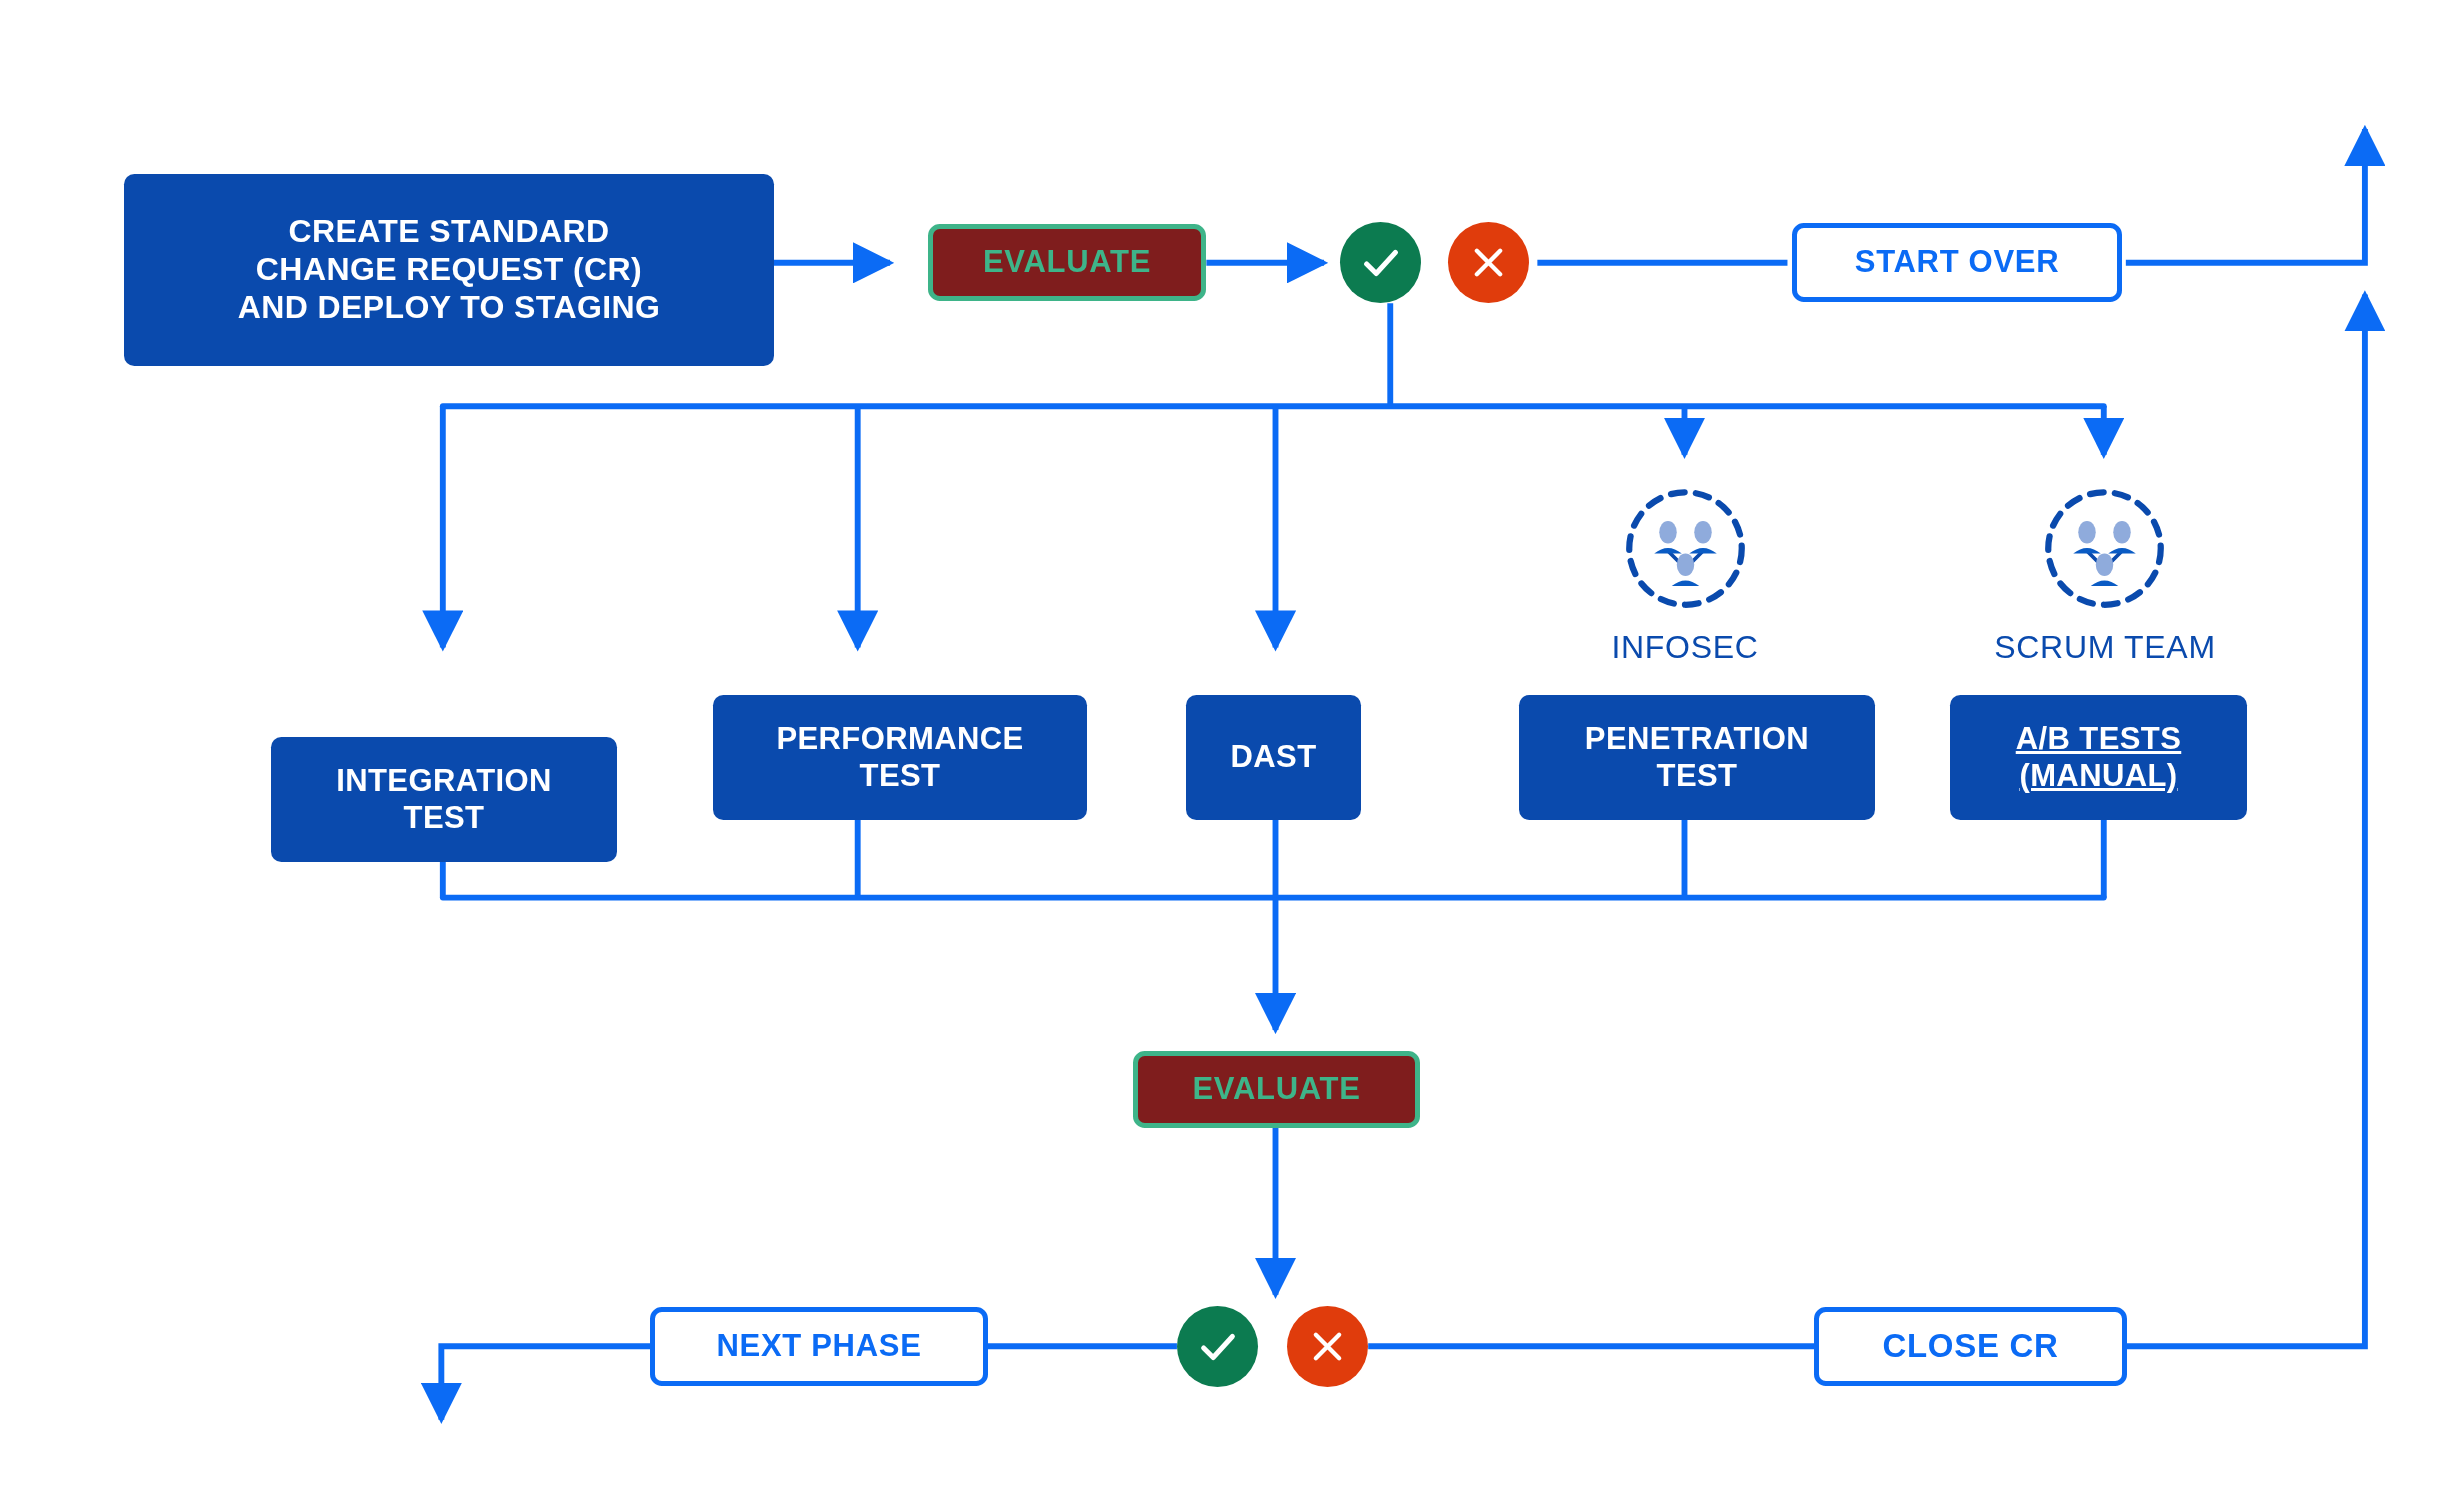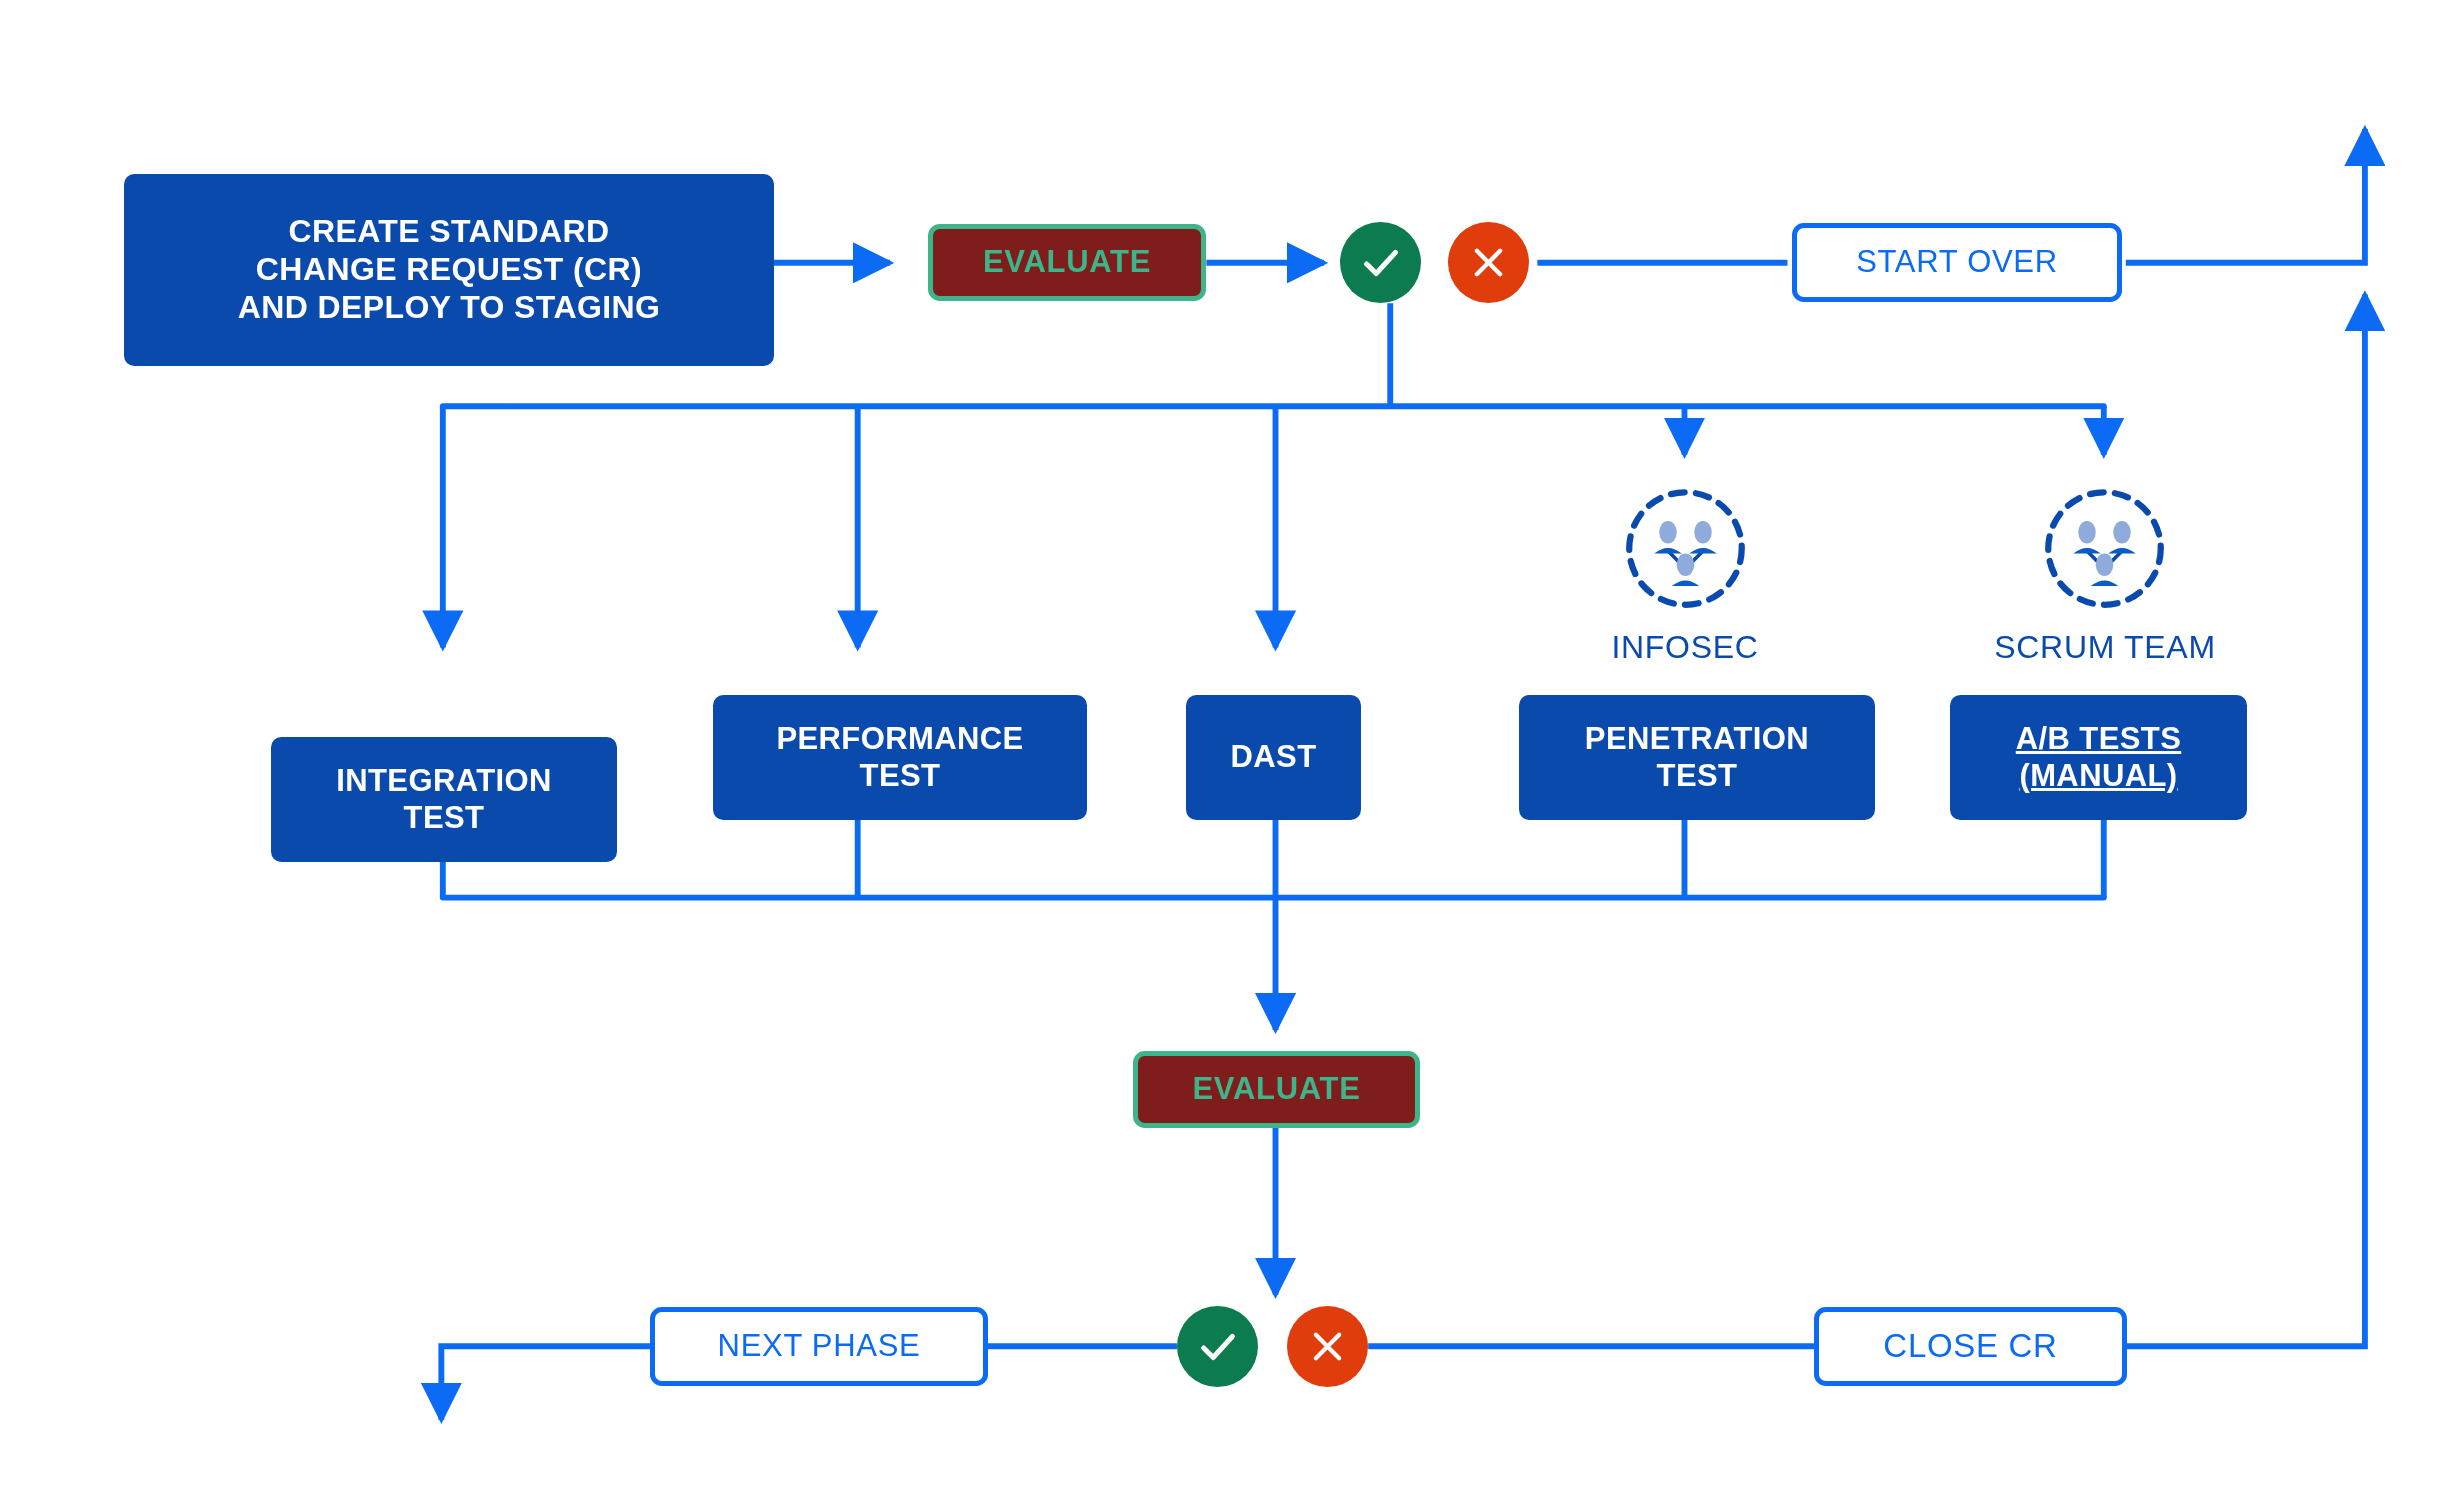--- a/index.html
+++ b/index.html
@@ -53,21 +53,21 @@
     font-weight: 700;
     letter-spacing: 0.7px;
     line-height: 1.1;
   }
   
   .box-outline {
     background: #ffffff;
     border: 5.1px solid #0b6bf5;
     color: #0b6bf5;
     border-radius: 11.8px;
-    font-weight: 400;
+    font-weight: 700;
     letter-spacing: 0.7px;
     line-height: 1.1;
   }
   
   .status-circle {
     position: absolute;
     border-radius: 50%;
     display: flex;
     align-items: center;
     justify-content: center;

